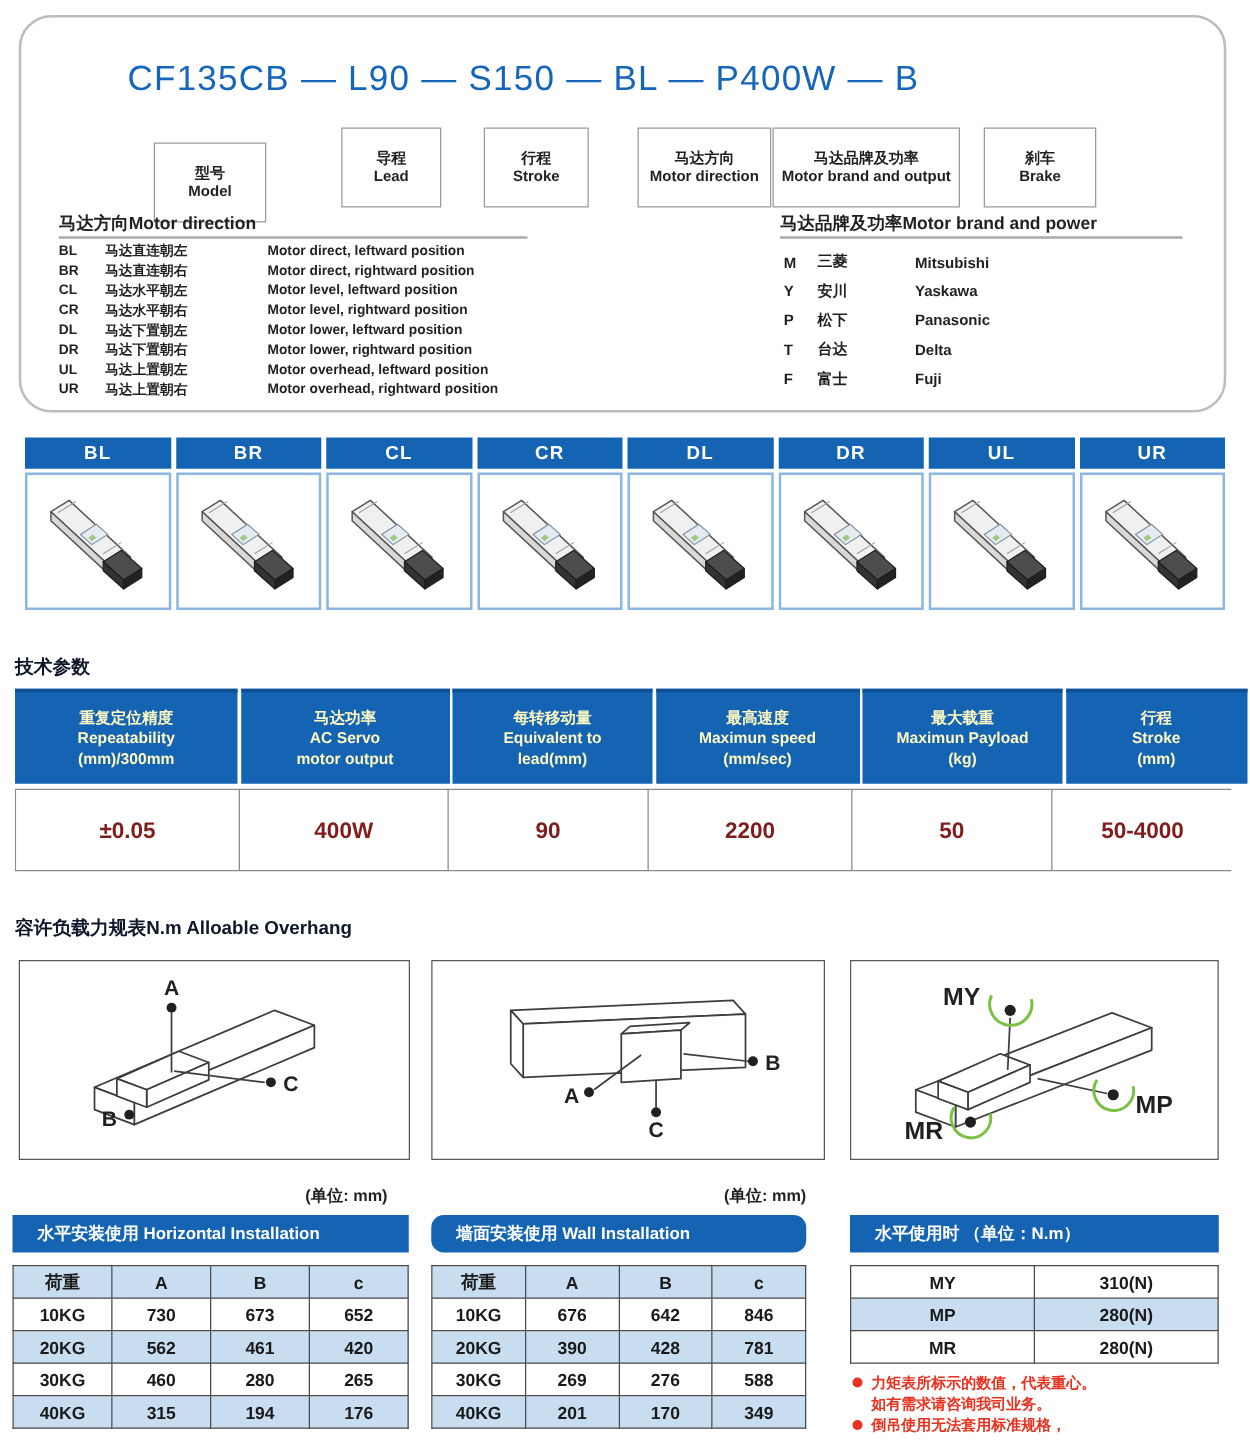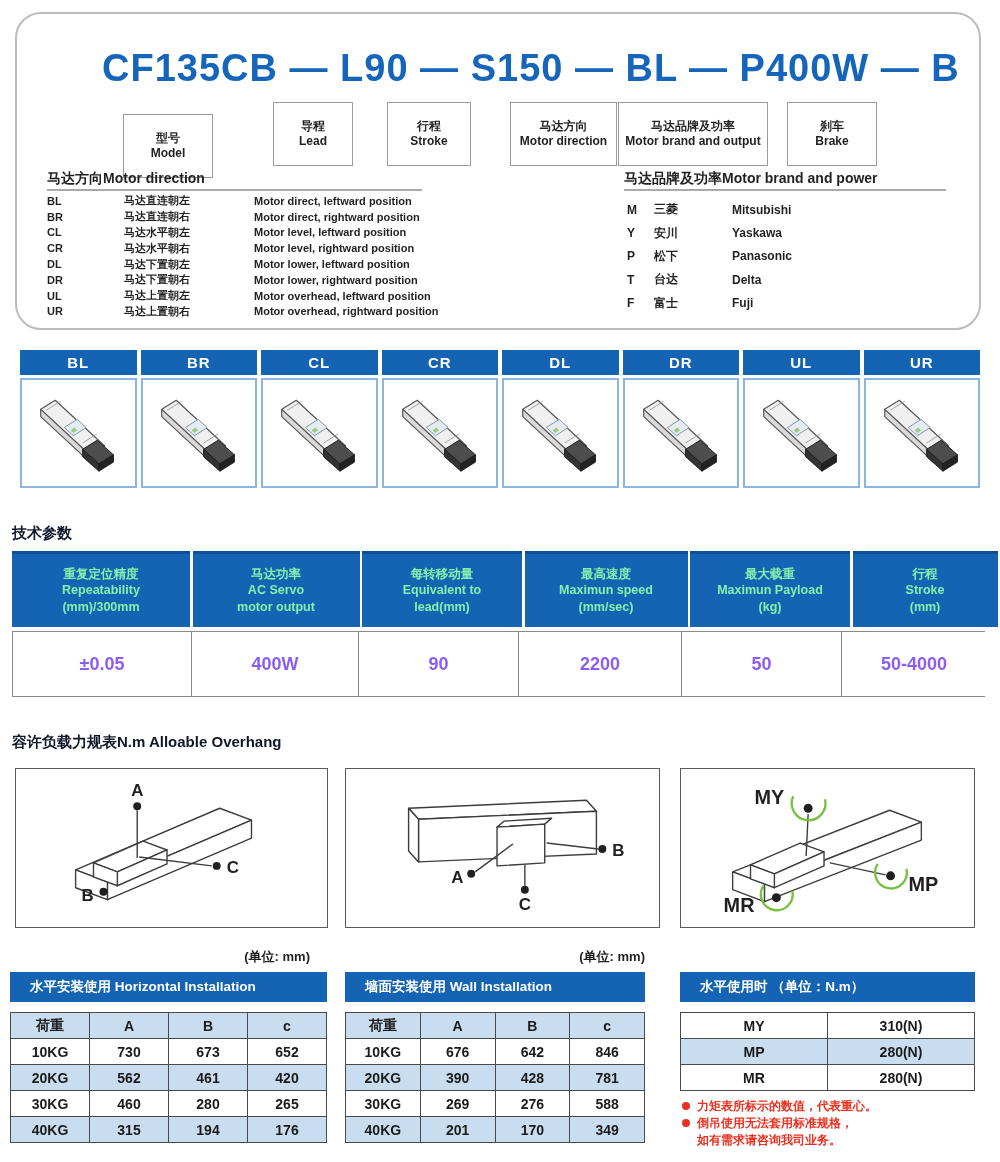--- a/index.html
+++ b/index.html
@@ -2,54 +2,54 @@
 <html><head>
 <meta charset="utf-8">
 <style>
   * { margin:0; padding:0; box-sizing:border-box; }
   body { background:#fff; font-family:"Liberation Sans","DejaVu Sans",sans-serif; color:#231f20; }
   .page { position:relative; width:1000px; height:1162px; background:#fff; overflow:hidden; }
   .abs { position:absolute; }
 
   
   .card { left:15px; top:12px; width:966px; height:318px; border:2px solid #bcbcbc; border-radius:26px; background:#fff; }
-  .model-title { left:85px; top:33px; font-size:38px; font-weight:bold; color:#1565bb; letter-spacing:1px; white-space:nowrap; }
+  .model-title { left:85px; top:33px; font-size:28px; font-weight:normal; color:#1565bb; letter-spacing:1px; white-space:nowrap; }
   .code-box { top:88px; height:64px; border:1.5px solid #9a9a9a; background:#fff; display:flex; flex-direction:column; align-items:center; justify-content:center; text-align:center; font-size:12px; font-weight:bold; line-height:1.25; padding:3px; }
   .box1 { left:106px; width:90px;margin-top:12px; }
   .box2 { left:256px; width:80px; }
   .box3 { left:370px; width:84px; }
   .box4 { left:493px; width:107px; }
   .box5 { left:601px; width:150px; }
   .box6 { left:770px; width:90px; }
 
   .list-title { font-size:14px; font-weight:bold; color:#231f20; white-space:nowrap; }
   .rule { height:2px; background:#a9a9a9; }
   .dir-rows { left:45px; top:191px; width:420px; display:flex; flex-direction:column; }
   .dir-row { display:flex; height:15.8px; align-items:center; font-size:11px; font-weight:bold; }
   .dir-row .code { width:37px; }
-  .dir-row .cn { width:130px;margin-left:40px; }
+  .dir-row .cn { width:130px; }
   .dir-row .en { flex:1; }
   .brand-rows { left:622px; top:196px; width:330px; display:flex; flex-direction:column; }
   .brand-row { display:flex; height:23.4px; align-items:center; font-size:12px; font-weight:bold; }
   .brand-row .code { width:27px; }
   .brand-row .cn { width:78px; }
   .brand-row .en { flex:1; }
 
   
   .gallery { left:20px; top:350px; width:960px; display:grid; grid-template-columns:repeat(8,1fr); column-gap:4px; }
   .g-head { height:25px; background:#1464b3; color:#fff; font-size:15px; font-weight:bold; letter-spacing:1px; display:flex; align-items:center; justify-content:center; }
   .g-img { margin-top:3px; height:110px; border:2px solid #8cb6e2; background:#fff; display:flex; align-items:center; justify-content:center; }
   .g-img svg { width:100px; height:92px; }
 
   
   .sec-title { font-size:15px; font-weight:bold; color:#0f172a; }
   .tech-head { left:12px; top:551px; width:973px; display:grid; grid-template-columns:178px 167px 160px 163px 160px 145px; column-gap:2.5px; background:#fff; }
-  .tech-head .hcell { background:#1464b3; color:#86efac; height:76px; display:flex; flex-direction:column; align-items:center; justify-content:center; text-align:center; font-weight:bold; line-height:1.32; font-size:12.5px; border-top:3px solid #0e4f96; }
+  .tech-head .hcell { background:#1464b3; color:#fef9c3; height:76px; display:flex; flex-direction:column; align-items:center; justify-content:center; text-align:center; font-weight:bold; line-height:1.32; font-size:12.5px; border-top:3px solid #0e4f96; }
   .tech-body { left:12px; top:631px; width:973px; display:grid; grid-template-columns:178px 167px 160px 163px 160px 145px; border:1.5px solid #8a8a8a; }
-  .tech-body .vcell { height:64px; background:#fff; display:flex; align-items:center; justify-content:center; font-size:18px; font-weight:bold; color:#8b5cf6; border-left:1px solid #8a8a8a; }
+  .tech-body .vcell { height:64px; background:#fff; display:flex; align-items:center; justify-content:center; font-size:18px; font-weight:bold; color:#7f1d1d; border-left:1px solid #8a8a8a; }
   .tech-body .vcell:first-child { border-left:none; }
 
   
   .diag { top:768px; height:160px; border:1.5px solid #58595b; background:#fff; }
   .d1 { left:15px; width:313px; }
   .d2 { left:345px; width:315px; }
   .d3 { left:680px; width:295px; }
   .diag svg { width:100%; height:100%; }
   .diag text { font-weight:bold; fill:#231f20; font-family:"Liberation Sans","DejaVu Sans",sans-serif; }
 
@@ -370,21 +370,21 @@
       <text x="74" y="142" text-anchor="end" font-size="20">MR</text>
     </svg>
   </div>
 
   <div class="abs unit" style="left:180px; top:948px; width:130px;">(单位: mm)</div>
   <div class="abs unit" style="left:515px; top:948px; width:130px;">(单位: mm)</div>
 
   <div class="abs tbar" style="left:10px; width:317px;">
       <span>水平安装使用 Horizontal Installation</span>
     </div>
-  <div class="abs tbar" style="left:345px; width:300px;">
+  <div class="abs tbar" style="left:345px; width:300px;border-radius:10px;">
       <span>墙面安装使用 Wall Installation</span>
     </div>
   <div class="abs tbar" style="left:680px; width:295px;">
       <span>水平使用时 （单位：N.m）</span>
     </div>
 
   <table class="spec abs" style="left:10px; top:1012px; width:317px;">
     <tbody>
         <tr class="hdr">
       <td>荷重</td>
@@ -469,22 +469,22 @@
           <td>280(N)</td>
     </tr>
   </tbody>
     </table>
 
   <div class="abs notes">
     <div class="note-line">
         <span class="bullet"></span>
         <span>力矩表所标示的数值，代表重心。</span>
       </div>
+    <div class="note-line note-indent">
+        <span>如有需求请咨询我司业务。</span>
+      </div>
     <div class="note-line">
         <span class="bullet"></span>
         <span>倒吊使用无法套用标准规格，</span>
       </div>
-    <div class="note-line note-indent">
-        <span>如有需求请咨询我司业务。</span>
-      </div>
   </div>
 
 </div>
 
 </body></html>

